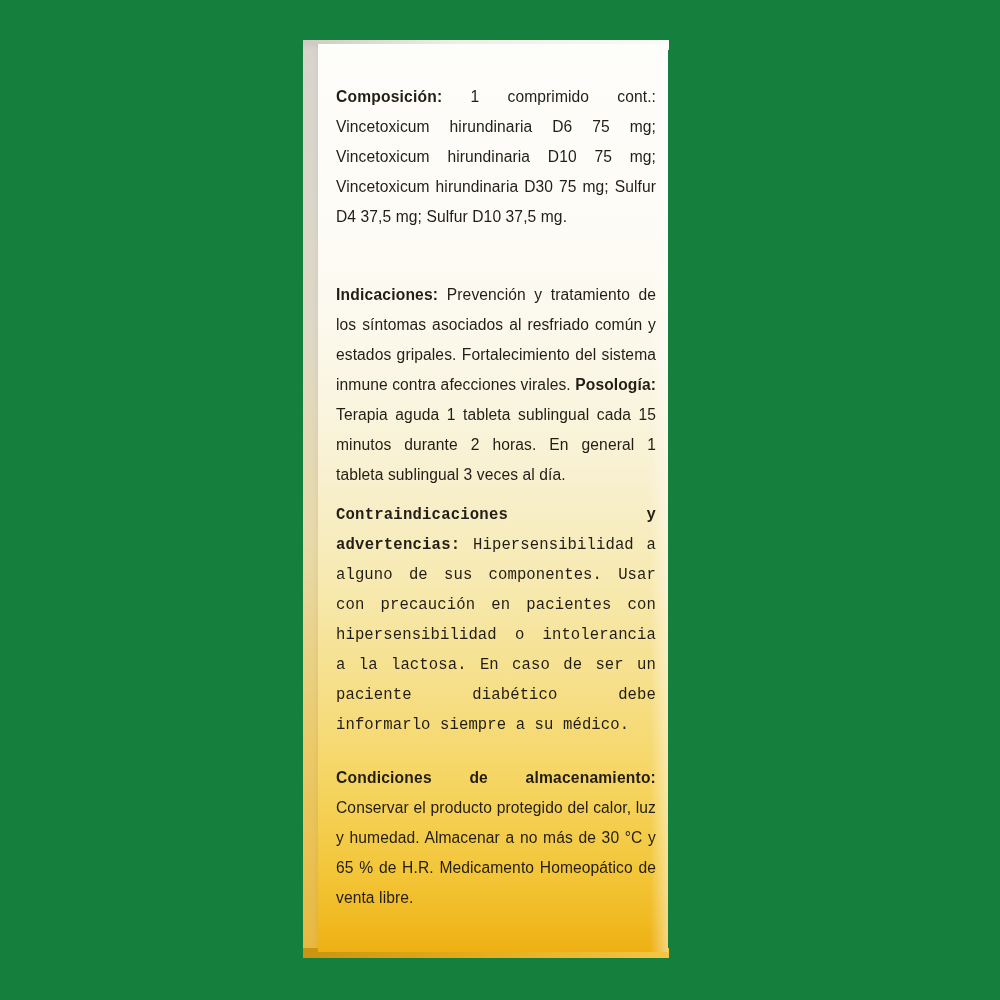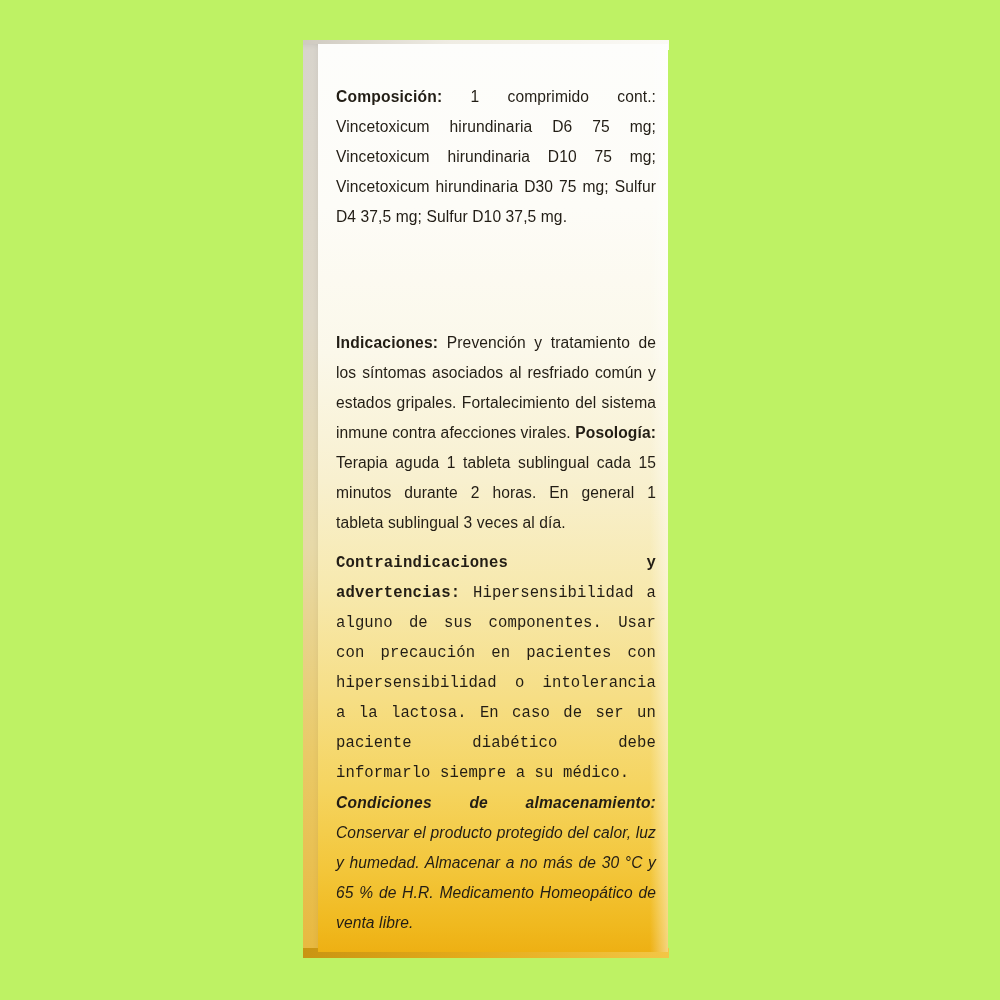--- a/index.html
+++ b/index.html
@@ -8,21 +8,21 @@
     width: 1000px;
     height: 1000px;
     background: #ffffff;
     font-family: "Liberation Sans", sans-serif;
   }
 
   #scene {
     position: relative;
     width: 1000px;
     height: 1000px;
-    background: #bef264;
+    background: #15803d;
     overflow: hidden;
   }
 
   
   #box-left-edge {
     position: absolute;
     left: 303px;
     top: 44px;
     width: 22px;
     height: 912px;
@@ -95,23 +95,23 @@
   .para {
     font-size: 15.6px;
     line-height: 30px;
     letter-spacing: 0.1px;
     text-align: left;
     margin: 0;
     font-weight: 400;
   }
 
   .block-composition { margin-top: 0; }
-  .block-indicaciones { margin-top: 96px; }
+  .block-indicaciones { margin-top: 48px; }
   .block-contra { margin-top: 10px; font-family: Liberation Mono, monospace; }
-  .block-condiciones { margin-top: 0; font-style: italic; }
+  .block-condiciones { margin-top: 23px; }
 
   .lead {
     font-weight: bold;
     letter-spacing: 0.2px;
   }
 
   .inline-head {
     font-weight: bold;
   }
 

